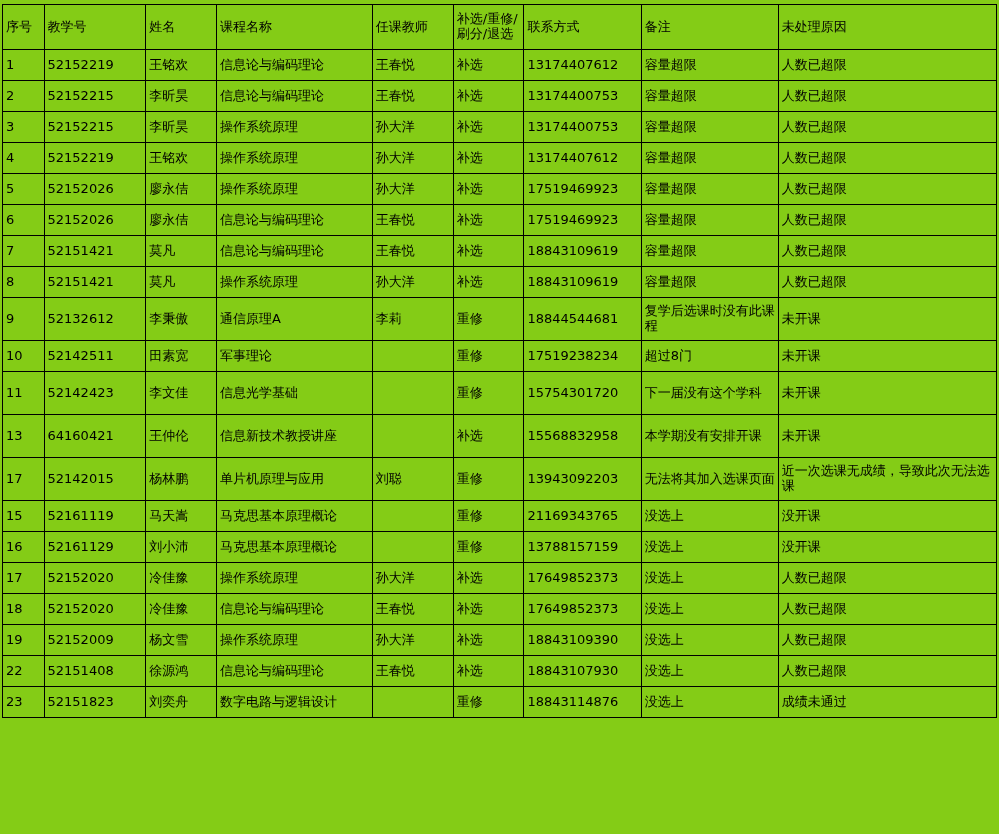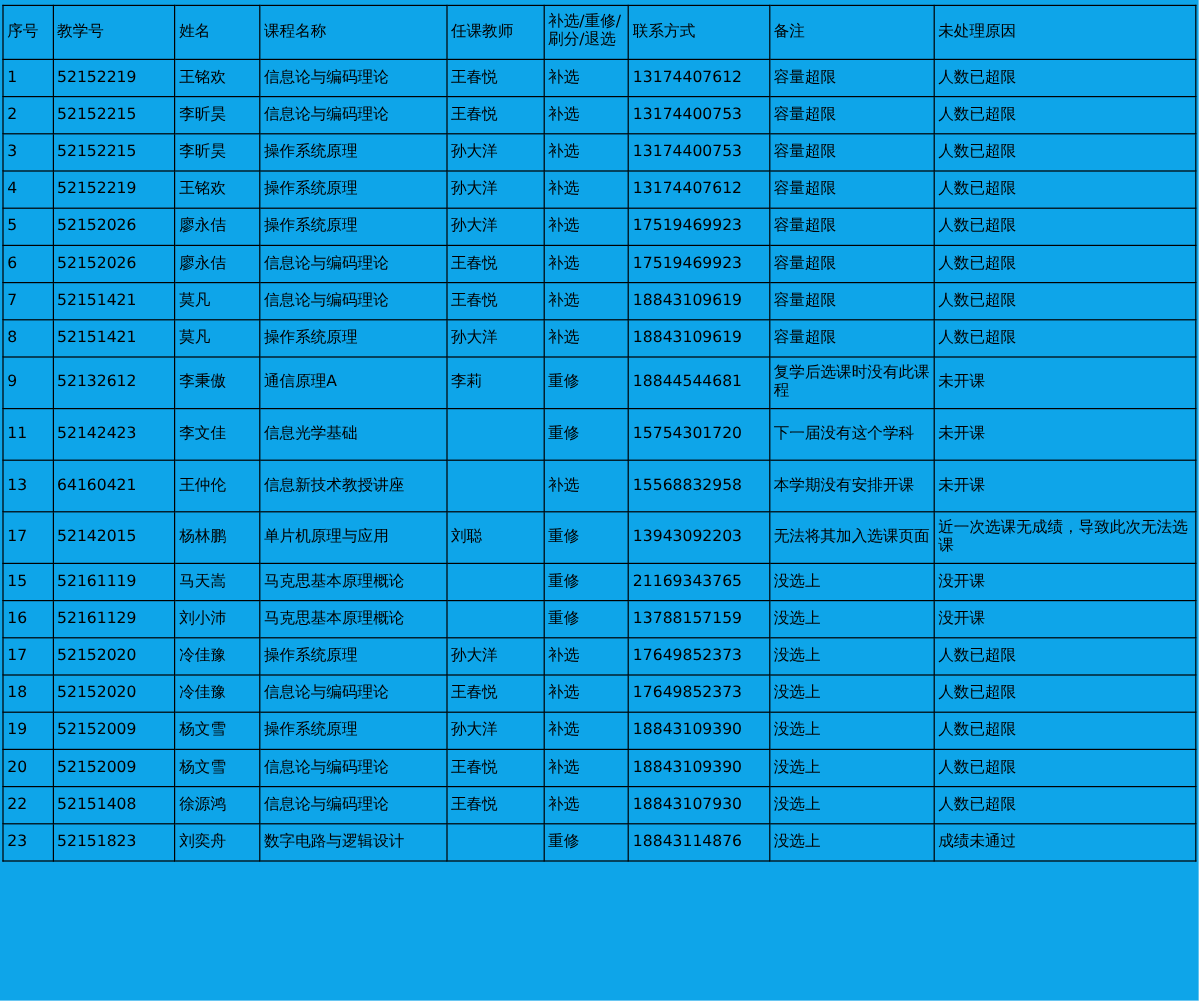--- a/index.html
+++ b/index.html
@@ -9,21 +9,21 @@
   }
   body {
     font-family: "DejaVu Sans", "Liberation Sans", sans-serif;
     color: #000000;
   }
   #sheet {
     width: 999px;
     height: 834px;
     position: relative;
     overflow: hidden;
-    background: #0ea5e9;
+    background: #84cc16;
   }
   table.grid {
     border-collapse: collapse;
     table-layout: fixed;
     width: 995px;
     margin: 4px 0 0 2px;
     font-size: 13px;
   }
   table.grid td, table.grid th {
     border: 1px solid #000000;
@@ -184,20 +184,31 @@
           <td class="c-idx nowrap">9</td>
           <td class="c-num nowrap">52132612</td>
           <td class="nowrap">李秉傲</td>
           <td class="wrap">通信原理A</td>
           <td class="nowrap">李莉</td>
           <td class="nowrap">重修</td>
           <td class="nowrap">18844544681</td>
           <td class="wrap">复学后选课时没有此课程</td>
           <td class="wrap">未开课</td>
         </tr>
+        <tr class="r-h32">
+          <td class="c-idx nowrap">10</td>
+          <td class="c-num nowrap">52142511</td>
+          <td class="nowrap">田素宽</td>
+          <td class="wrap">军事理论</td>
+          <td class="nowrap"></td>
+          <td class="nowrap">重修</td>
+          <td class="nowrap">17519238234</td>
+          <td class="wrap">超过8门</td>
+          <td class="wrap">未开课</td>
+        </tr>
         <tr class="r-h40">
           <td class="c-idx nowrap">11</td>
           <td class="c-num nowrap">52142423</td>
           <td class="nowrap">李文佳</td>
           <td class="wrap">信息光学基础</td>
           <td class="nowrap"></td>
           <td class="nowrap">重修</td>
           <td class="nowrap">15754301720</td>
           <td class="wrap">下一届没有这个学科</td>
           <td class="wrap">未开课</td>
@@ -273,31 +284,20 @@
           <td class="c-num nowrap">52152009</td>
           <td class="nowrap">杨文雪</td>
           <td class="wrap">操作系统原理</td>
           <td class="nowrap">孙大洋</td>
           <td class="nowrap">补选</td>
           <td class="nowrap">18843109390</td>
           <td class="wrap">没选上</td>
           <td class="wrap">人数已超限</td>
         </tr>
         <tr class="r-h32">
-          <td class="c-idx nowrap">20</td>
-          <td class="c-num nowrap">52152009</td>
-          <td class="nowrap">杨文雪</td>
-          <td class="wrap">信息论与编码理论</td>
-          <td class="nowrap">王春悦</td>
-          <td class="nowrap">补选</td>
-          <td class="nowrap">18843109390</td>
-          <td class="wrap">没选上</td>
-          <td class="wrap">人数已超限</td>
-        </tr>
-        <tr class="r-h32">
           <td class="c-idx nowrap">22</td>
           <td class="c-num nowrap">52151408</td>
           <td class="nowrap">徐源鸿</td>
           <td class="wrap">信息论与编码理论</td>
           <td class="nowrap">王春悦</td>
           <td class="nowrap">补选</td>
           <td class="nowrap">18843107930</td>
           <td class="wrap">没选上</td>
           <td class="wrap">人数已超限</td>
         </tr>

